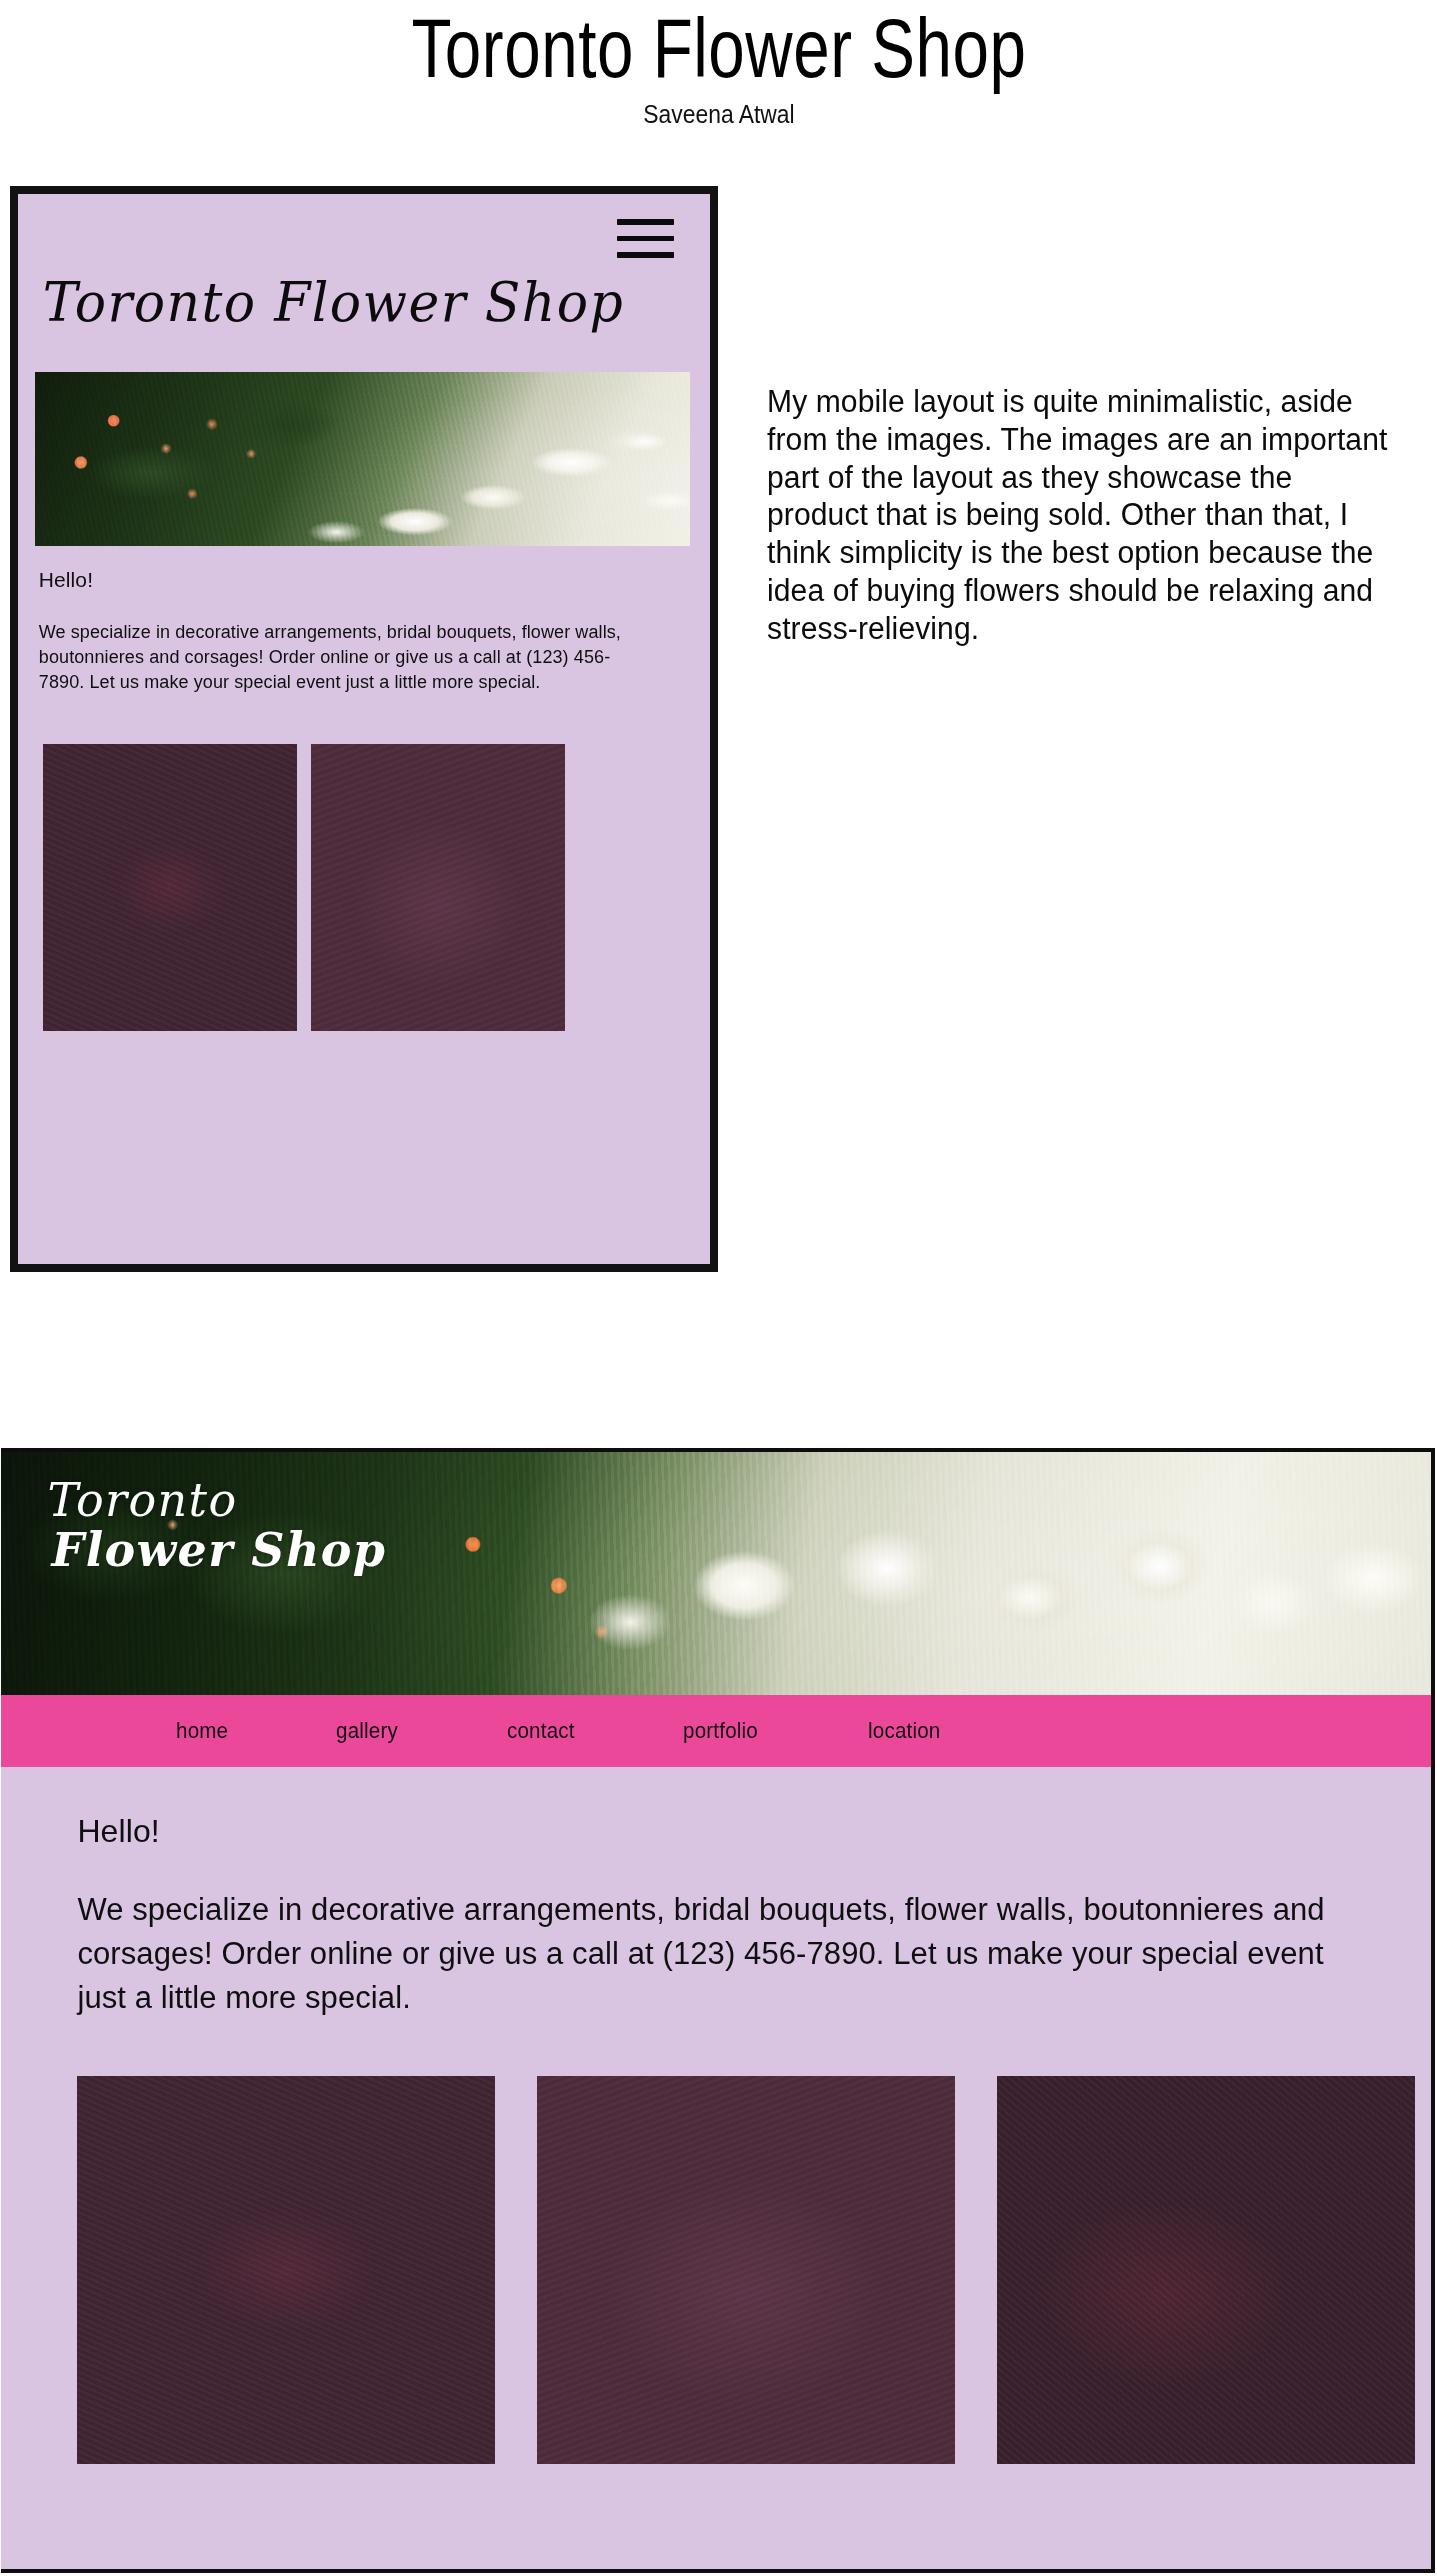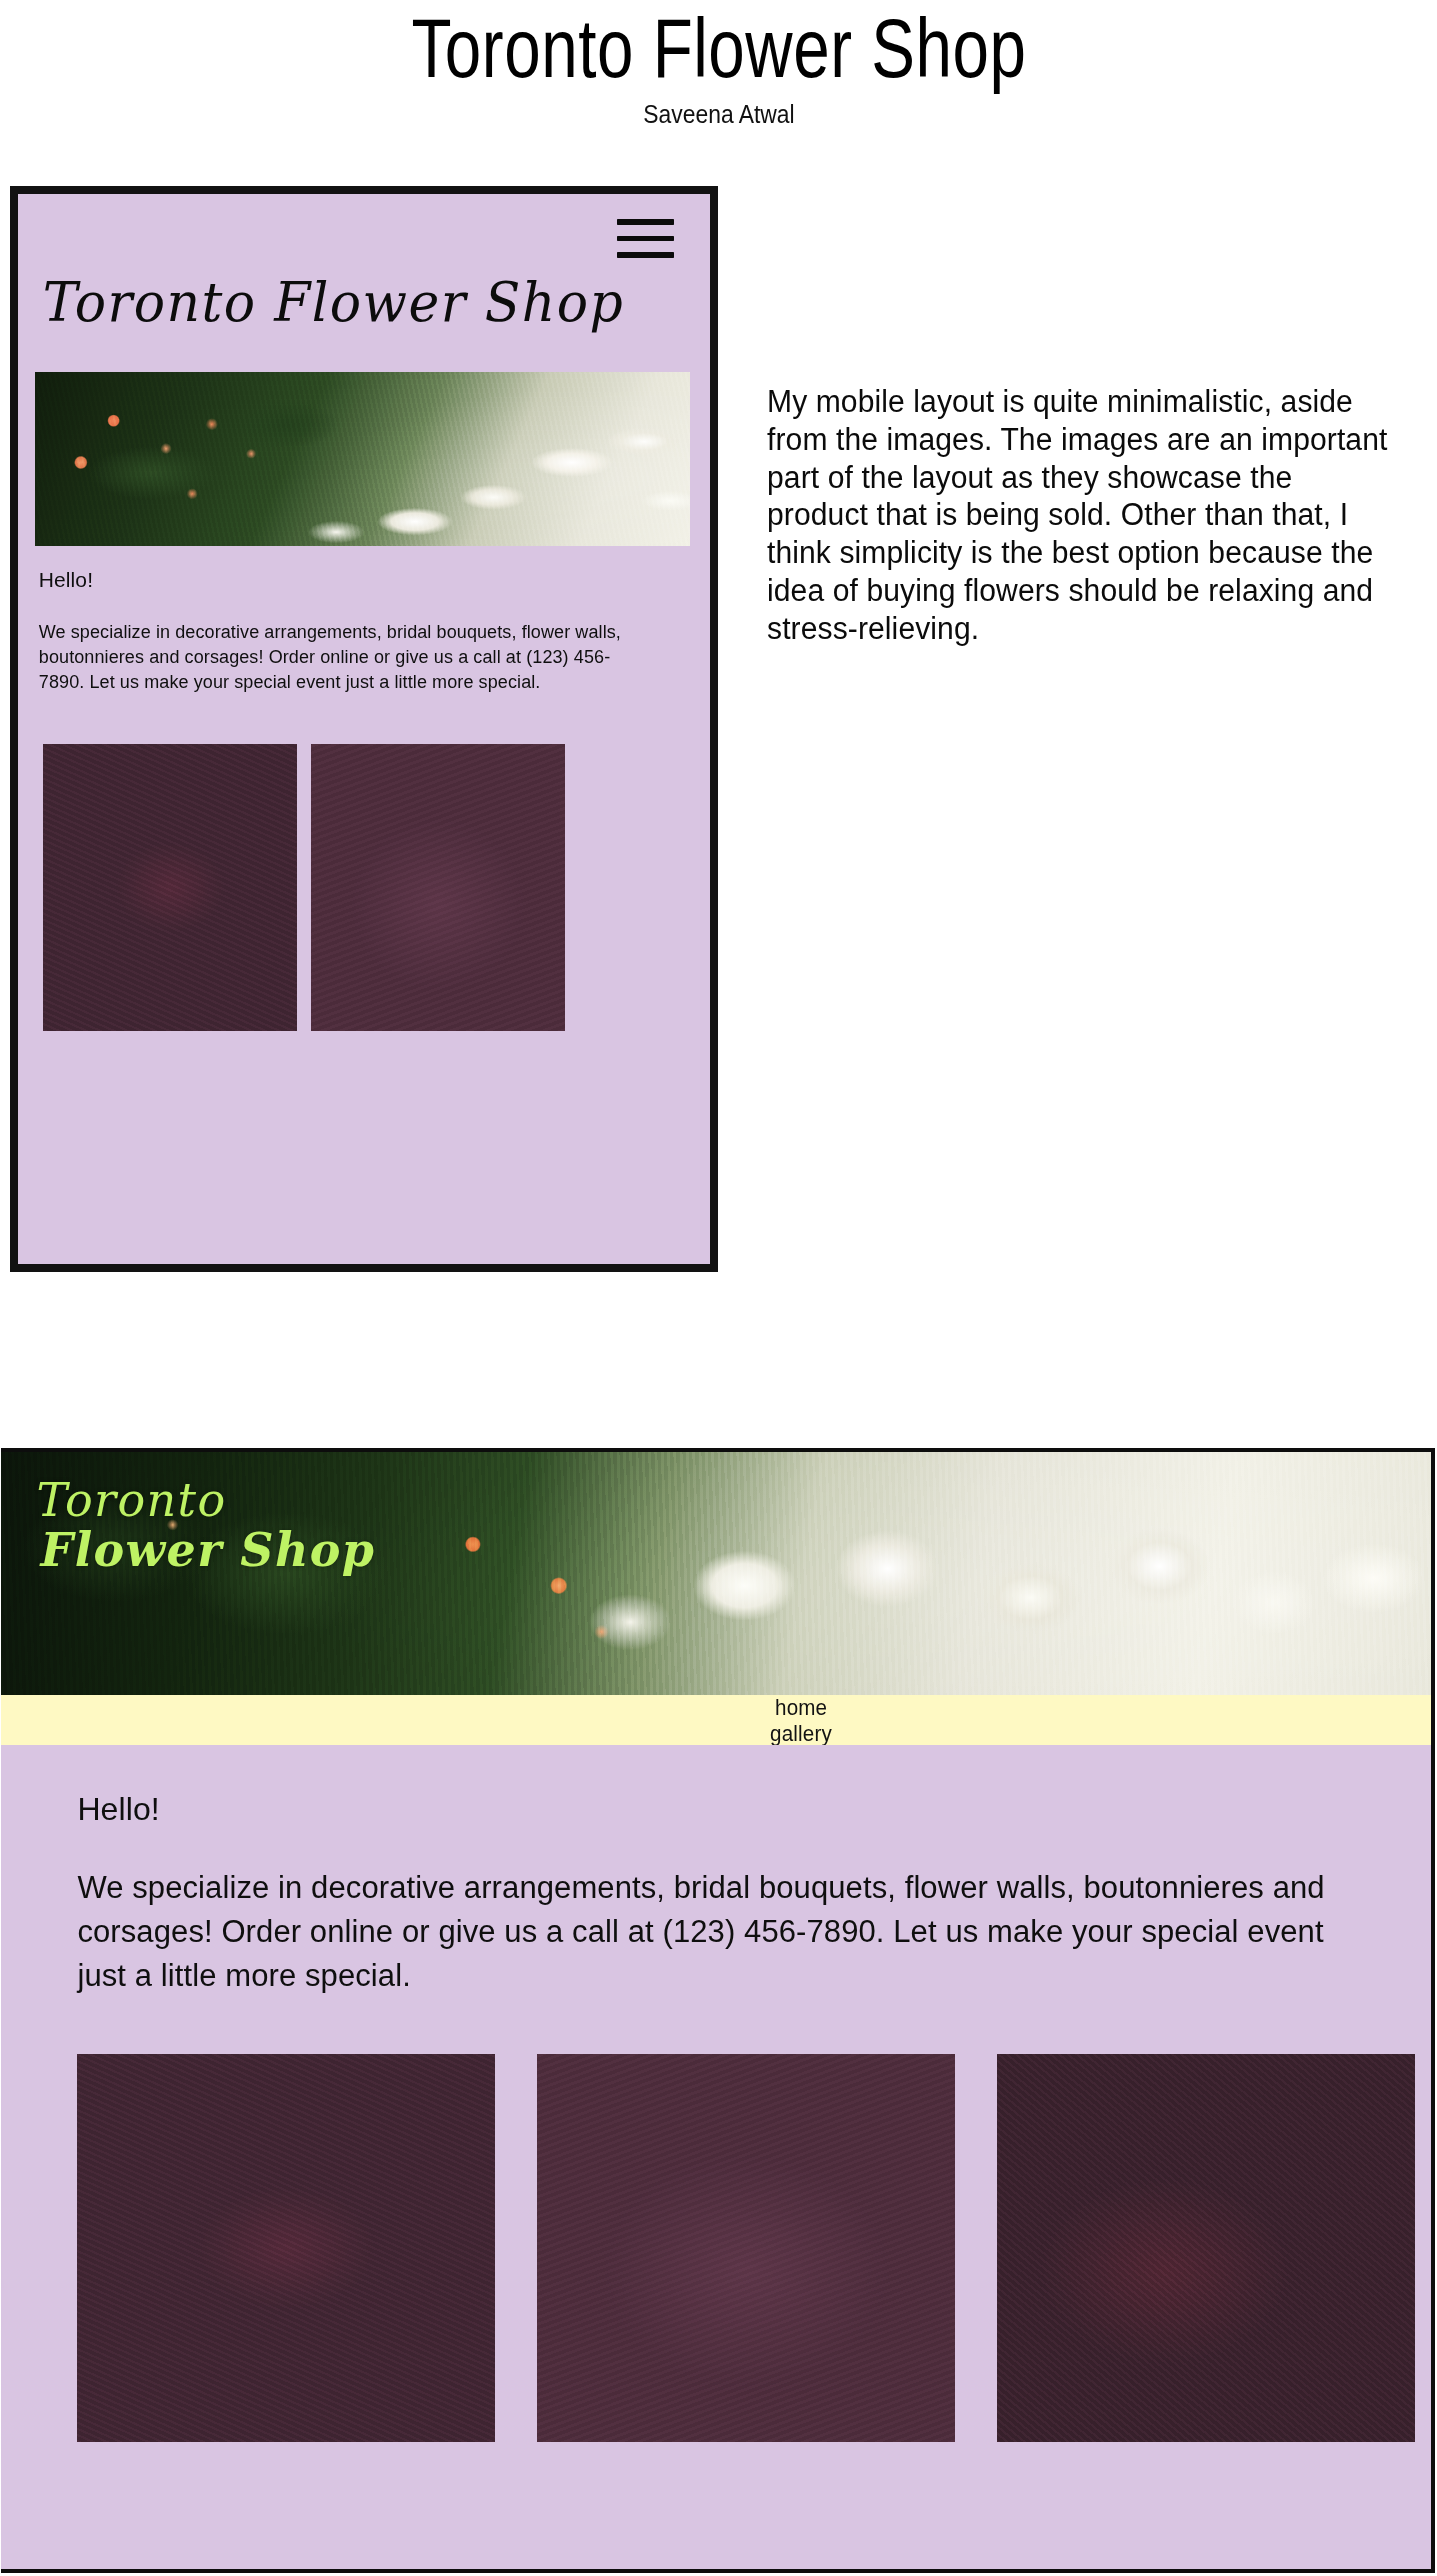--- a/index.html
+++ b/index.html
@@ -156,40 +156,39 @@
   }
   .desktop-hero {
     position: relative;
     width: 100%;
     height: 243px;
     overflow: hidden;
     background: #152011;
   }
   .desktop-logo {
     position: absolute;
-    left: 35px;
+    left: 46px;
     top: 24px;
     font-family: "DejaVu Serif", serif;
     font-style: italic;
     font-size: 46px;
     line-height: 1.08;
-    color: #bef264;
+    color: #ffffff;
     letter-spacing: 1.4px;
     text-shadow: 0 0 4.2px rgba(0,0,0,0.35);
     z-index: 3;
   }
   .desktop-logo .l2 { display: block; margin-left: 4.2px; font-weight: bold; }
   .desktop-nav {
     width: 100%;
-    height: 50px;
-    background: #fef9c3;
+    height: 72px;
+    background: #ec4899;
     display: flex;
     align-items: center;
     padding-left: 175px;
-    flex-direction: column;
   }
   .desktop-nav a {
     color: #131313;
     text-decoration: none;
     font-size: 22.4px;
     letter-spacing: 0.2px;
     display: inline-block;
     transform: scaleX(0.92);
     transform-origin: left center;
   }

